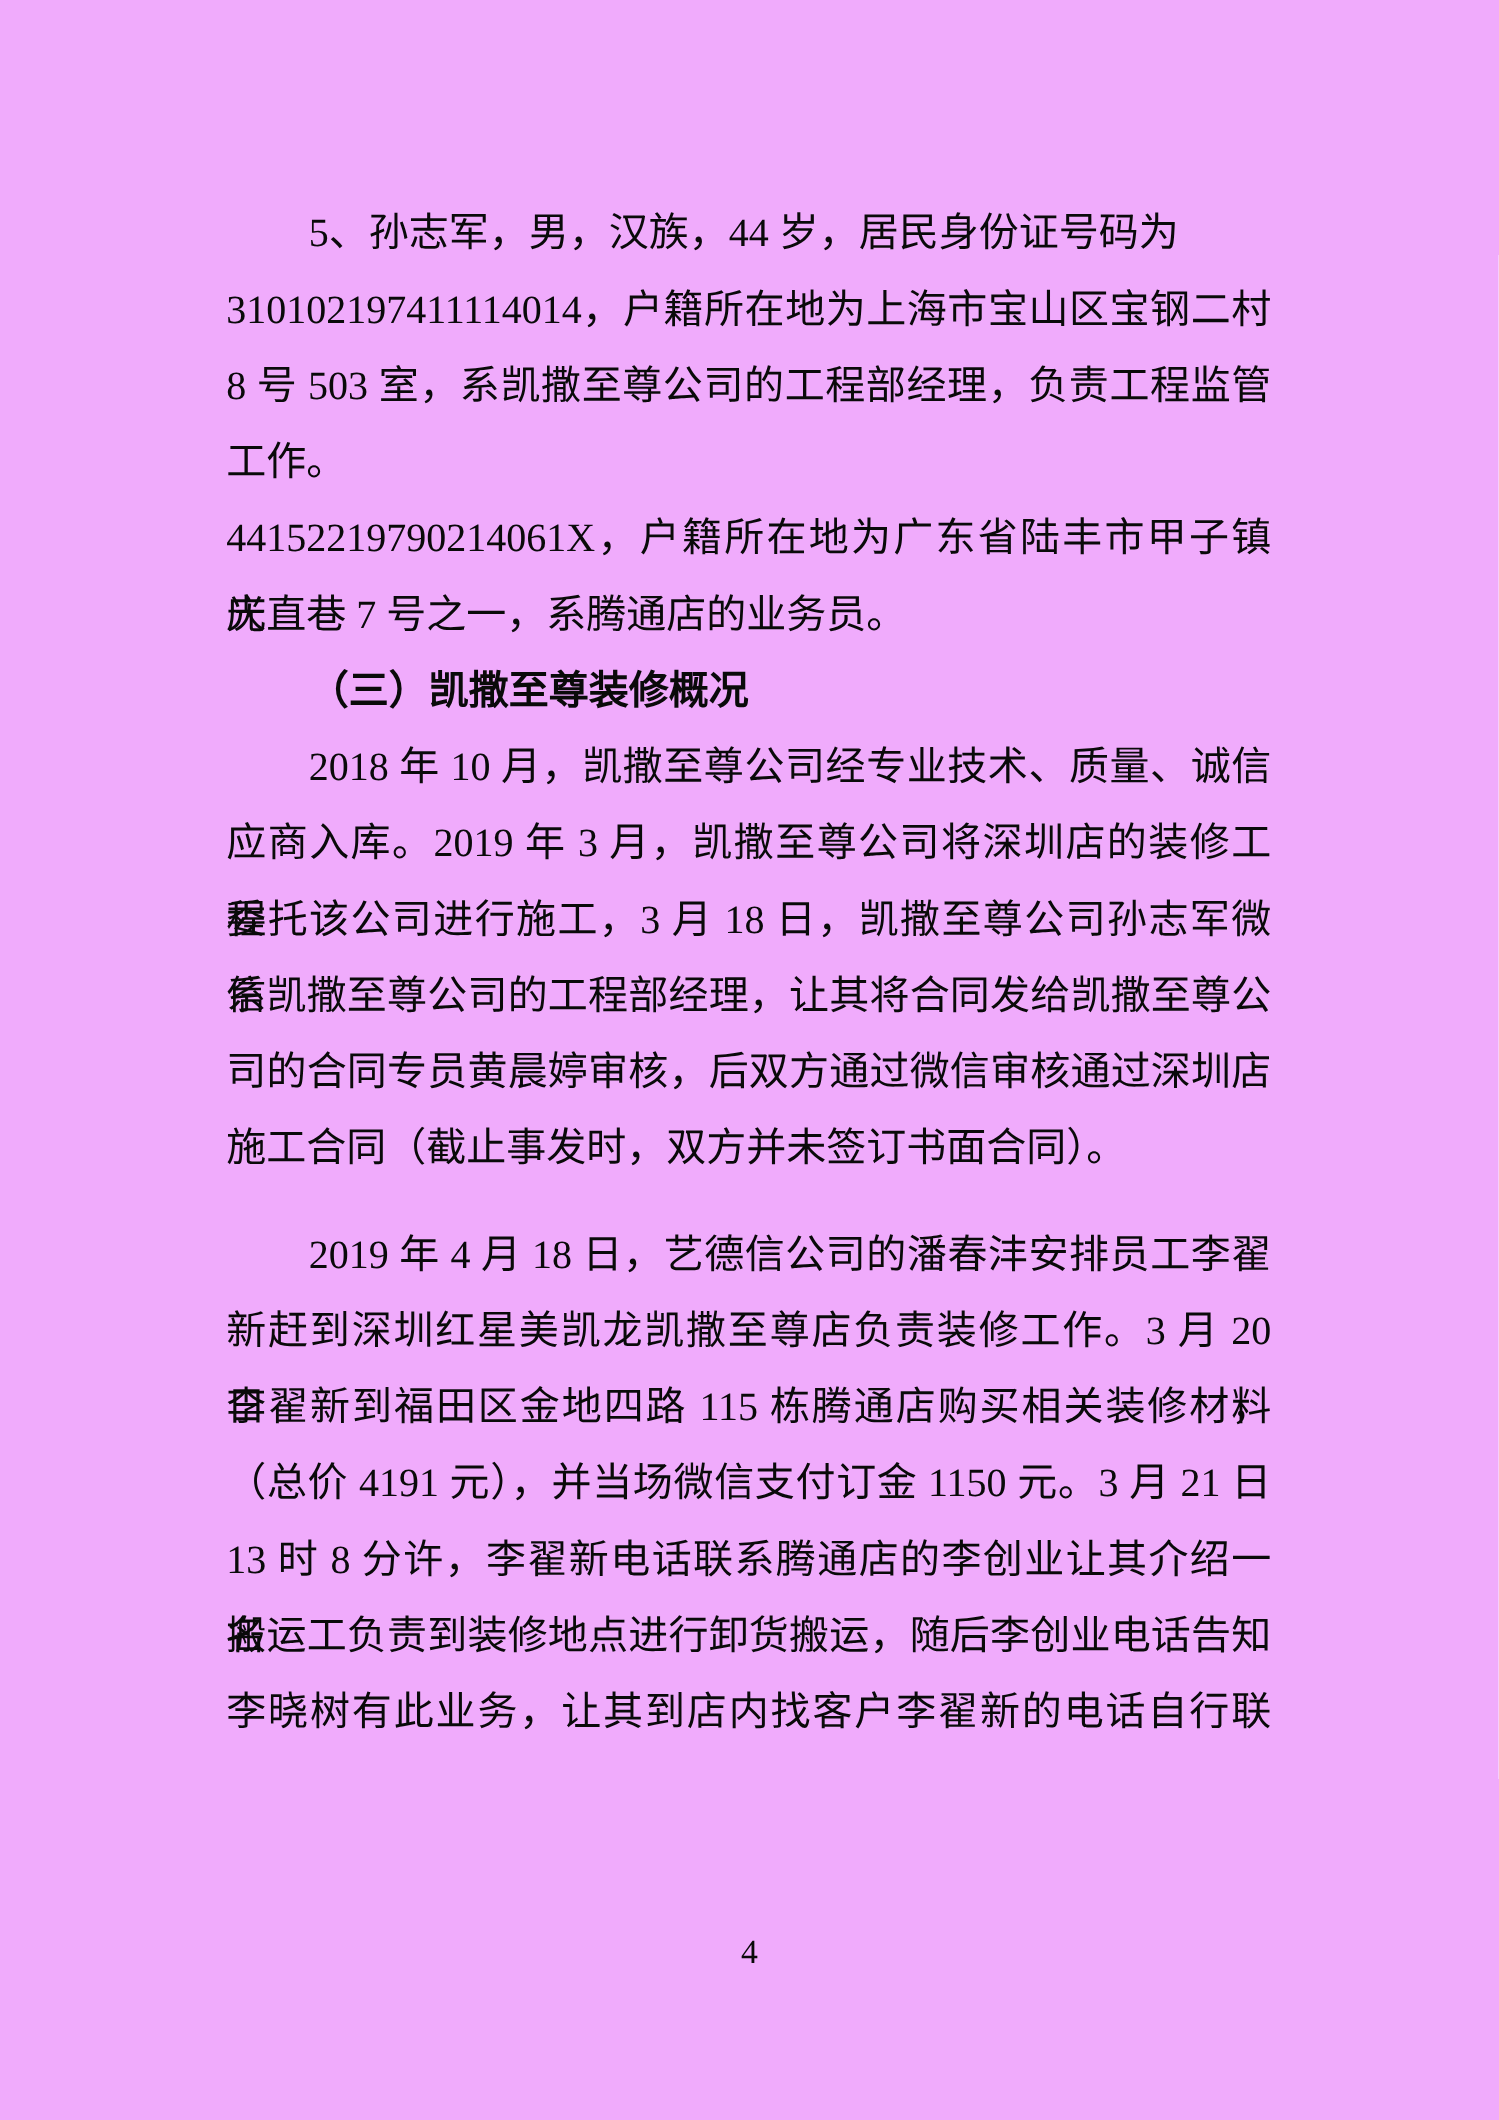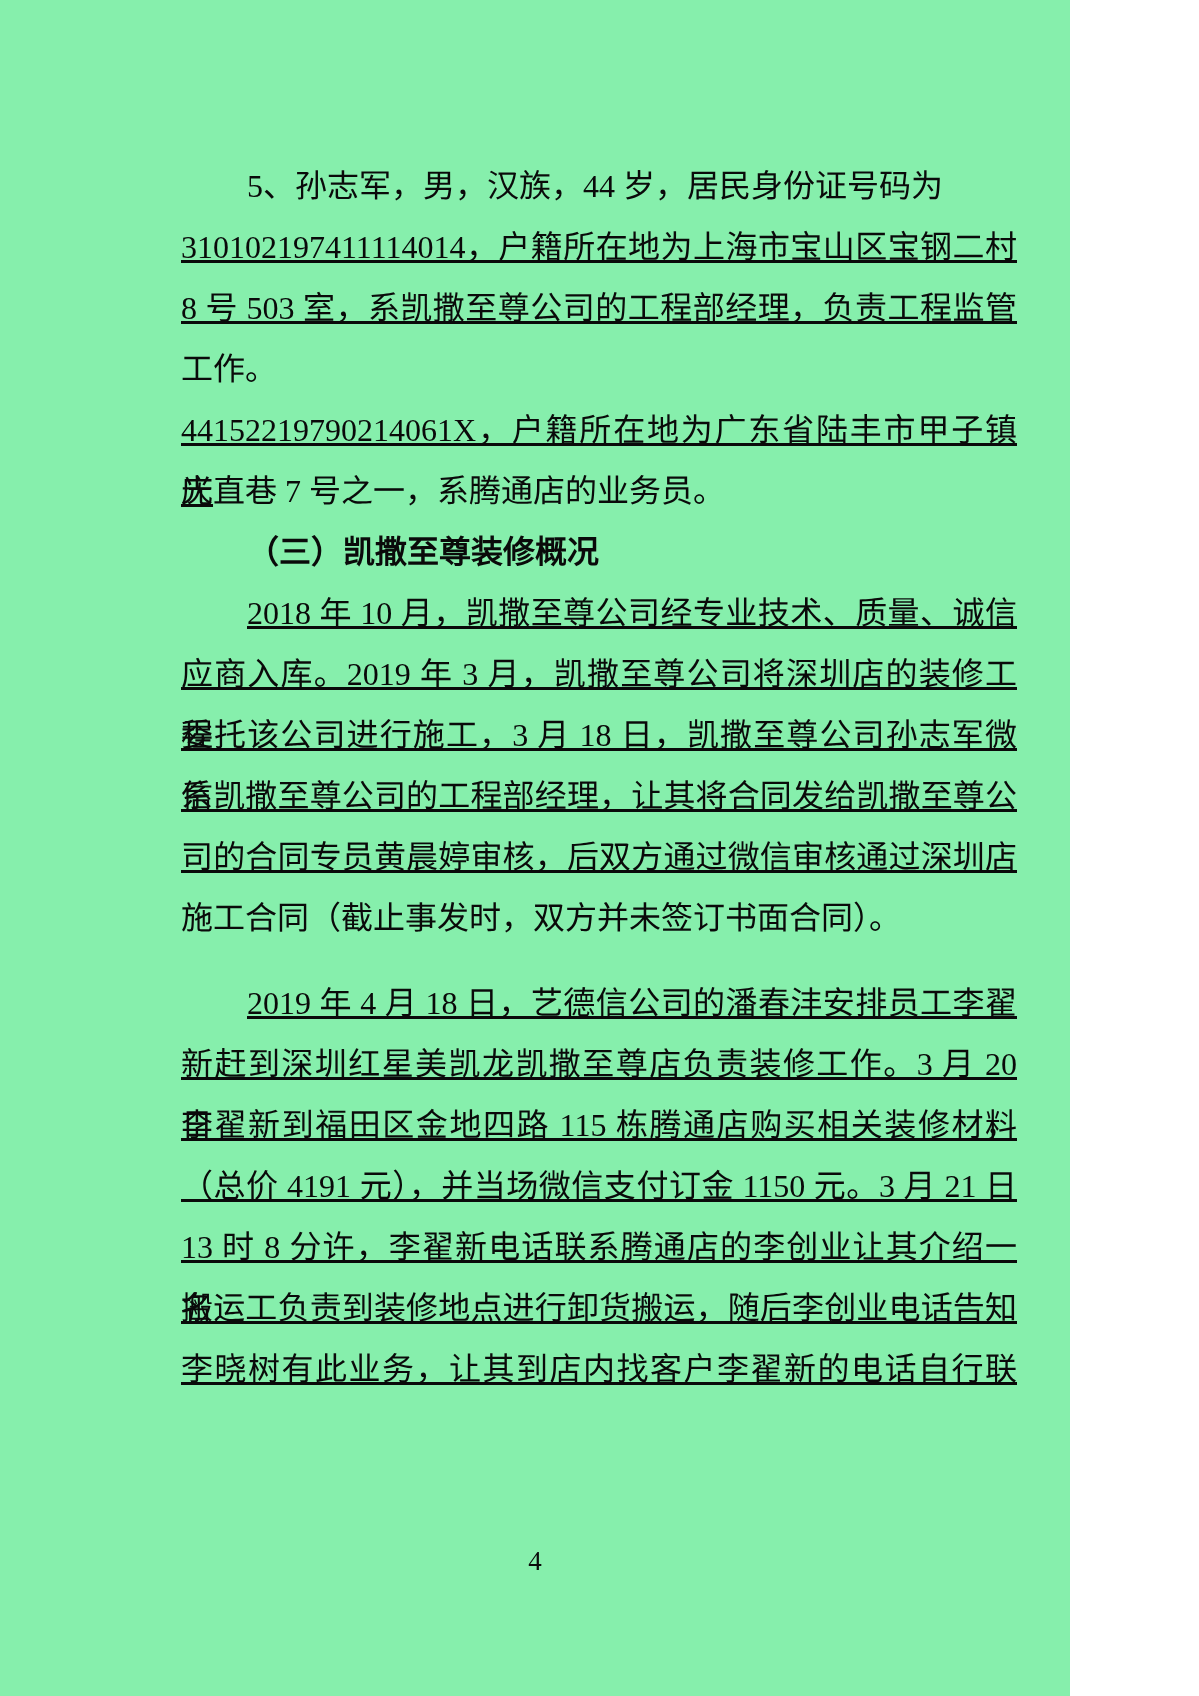--- a/index.html
+++ b/index.html
@@ -2,23 +2,23 @@
 <html lang="zh-CN"><head>
 <meta charset="utf-8">
 <style>
   html, body {
     margin: 0;
     padding: 0;
     background: #ffffff;
   }
   .page {
     position: relative;
-    width: 1070px;
+    width: 1199px;
     height: 1696px;
-    background: #86efac;
+    background: #f0abfc;
     color: #0a0a0a;
     font-family: "Liberation Serif", "DejaVu Serif", serif;
     overflow: hidden;
   }
   .text-block {
     position: absolute;
     left: 181px;
     top: 156px;
     width: 836px;
   }
@@ -34,21 +34,20 @@
     line-height: 61px;
     height: 61px;
     text-align: left;
     white-space: normal;
     overflow: visible;
   }
   .line.j {
     text-align: justify;
     text-align-last: justify;
     text-justify: inter-character;
-    text-decoration: underline;
   }
   .line.indent {
     text-indent: 66px;
   }
   .line.heading {
     font-weight: bold;
   }
   .page-number {
     position: absolute;
     top: 1541px;

